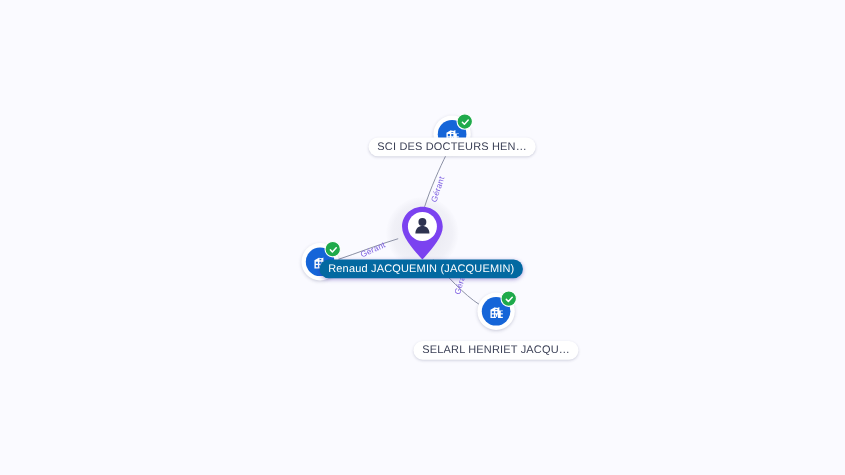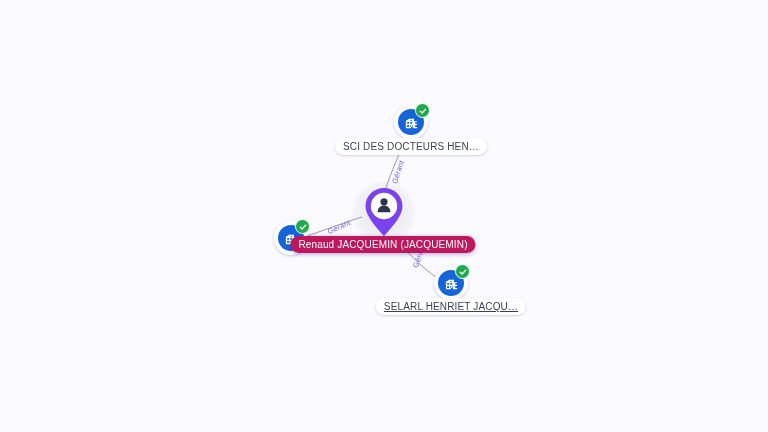--- a/index.html
+++ b/index.html
@@ -97,21 +97,21 @@
     white-space: nowrap;
     font-size: 10px;
     letter-spacing: 0.15px;
     color: #3a3f55;
     background: #ffffff;
     border-radius: 9px;
     padding: 3px 8px 3px 8px;
     box-shadow: 0 1px 2.5px rgba(40,45,90,0.20);
   }
   .node-label.selected {
-    background: #be185d;
+    background: #0369a1;
     color: #ffffff;
     box-shadow: 0 1px 4px rgba(60,30,160,0.40);
     z-index: 40;
   }
 
   
   .edge-label {
     position: absolute;
     font-size: 7.5px;
     color: #7b5ce0;
@@ -147,21 +147,21 @@
           <path d="M3 21V9l7-4v3l6-3v5h5v11h-7v-5h-3v5H3zm2-2h3v-3H5v3zm0-5h3v-3H5v3zm5 5h3v-3h-3v3zm0-5h3v-3h-3v3zm0-5h3V6h-3v3zm8 10h3v-3h-3v3zm0-5h3v-3h-3v3z"></path>
         </svg>
       </div>
       <div class="verified-badge">
         <svg width="8" height="8" viewBox="0 0 24 24" fill="none" stroke="#ffffff" stroke-width="4" stroke-linecap="round" stroke-linejoin="round">
           <path d="M4 12.5l5.5 5.5L20 6.5"></path>
         </svg>
       </div>
     </div>
   </div>
-  <div class="node-label" style="left:411px; top:138px;text-align:center;">SCI DES DOCTEURS HEN…</div>
+  <div class="node-label" style="left:411px; top:125px;text-align:center;">SCI DES DOCTEURS HEN…</div>
 
   <div class="node" style="left:291px; top:238px;">
     <div class="company-icon">
       <div class="disc">
         <svg width="15" height="15" viewBox="0 0 24 24" fill="#ffffff">
           <path d="M3 21V9l7-4v3l6-3v5h5v11h-7v-5h-3v5H3zm2-2h3v-3H5v3zm0-5h3v-3H5v3zm5 5h3v-3h-3v3zm0-5h3v-3h-3v3zm0-5h3V6h-3v3zm8 10h3v-3h-3v3zm0-5h3v-3h-3v3z"></path>
         </svg>
       </div>
       <div class="verified-badge">
         <svg width="8" height="8" viewBox="0 0 24 24" fill="none" stroke="#ffffff" stroke-width="4" stroke-linecap="round" stroke-linejoin="round">
@@ -178,21 +178,21 @@
           <path d="M3 21V9l7-4v3l6-3v5h5v11h-7v-5h-3v5H3zm2-2h3v-3H5v3zm0-5h3v-3H5v3zm5 5h3v-3h-3v3zm0-5h3v-3h-3v3zm0-5h3V6h-3v3zm8 10h3v-3h-3v3zm0-5h3v-3h-3v3z"></path>
         </svg>
       </div>
       <div class="verified-badge">
         <svg width="8" height="8" viewBox="0 0 24 24" fill="none" stroke="#ffffff" stroke-width="4" stroke-linecap="round" stroke-linejoin="round">
           <path d="M4 12.5l5.5 5.5L20 6.5"></path>
         </svg>
       </div>
     </div>
   </div>
-  <div class="node-label" style="left:451px; top:298px;text-decoration:underline;">SELARL HENRIET JACQU…</div>
+  <div class="node-label" style="left:451px; top:310px;">SELARL HENRIET JACQU…</div>
 
   <div class="node" style="left:384px; top:212px;">
     <div class="person-halo"></div>
     <div class="person-pin">
       <svg width="40" height="52" viewBox="0 0 40 52">
         <path d="M20 2 C9.5 2 1.5 10 1.5 20.2 C1.5 30.4 13 42 20 50 C27 42 38.5 30.4 38.5 20.2 C38.5 10 30.5 2 20 2 Z" fill="#7b42f0"></path>
         <circle cx="20" cy="20" r="13.2" fill="#ffffff"></circle>
         <g fill="#2e3350" transform="translate(20,20)">
           <circle cx="0" cy="-4.2" r="3.6"></circle>
           <path d="M-6.4 6.2 C-6.4 1.6 -3.4 -0.6 0 -0.6 C3.4 -0.6 6.4 1.6 6.4 6.2 Z"></path>

